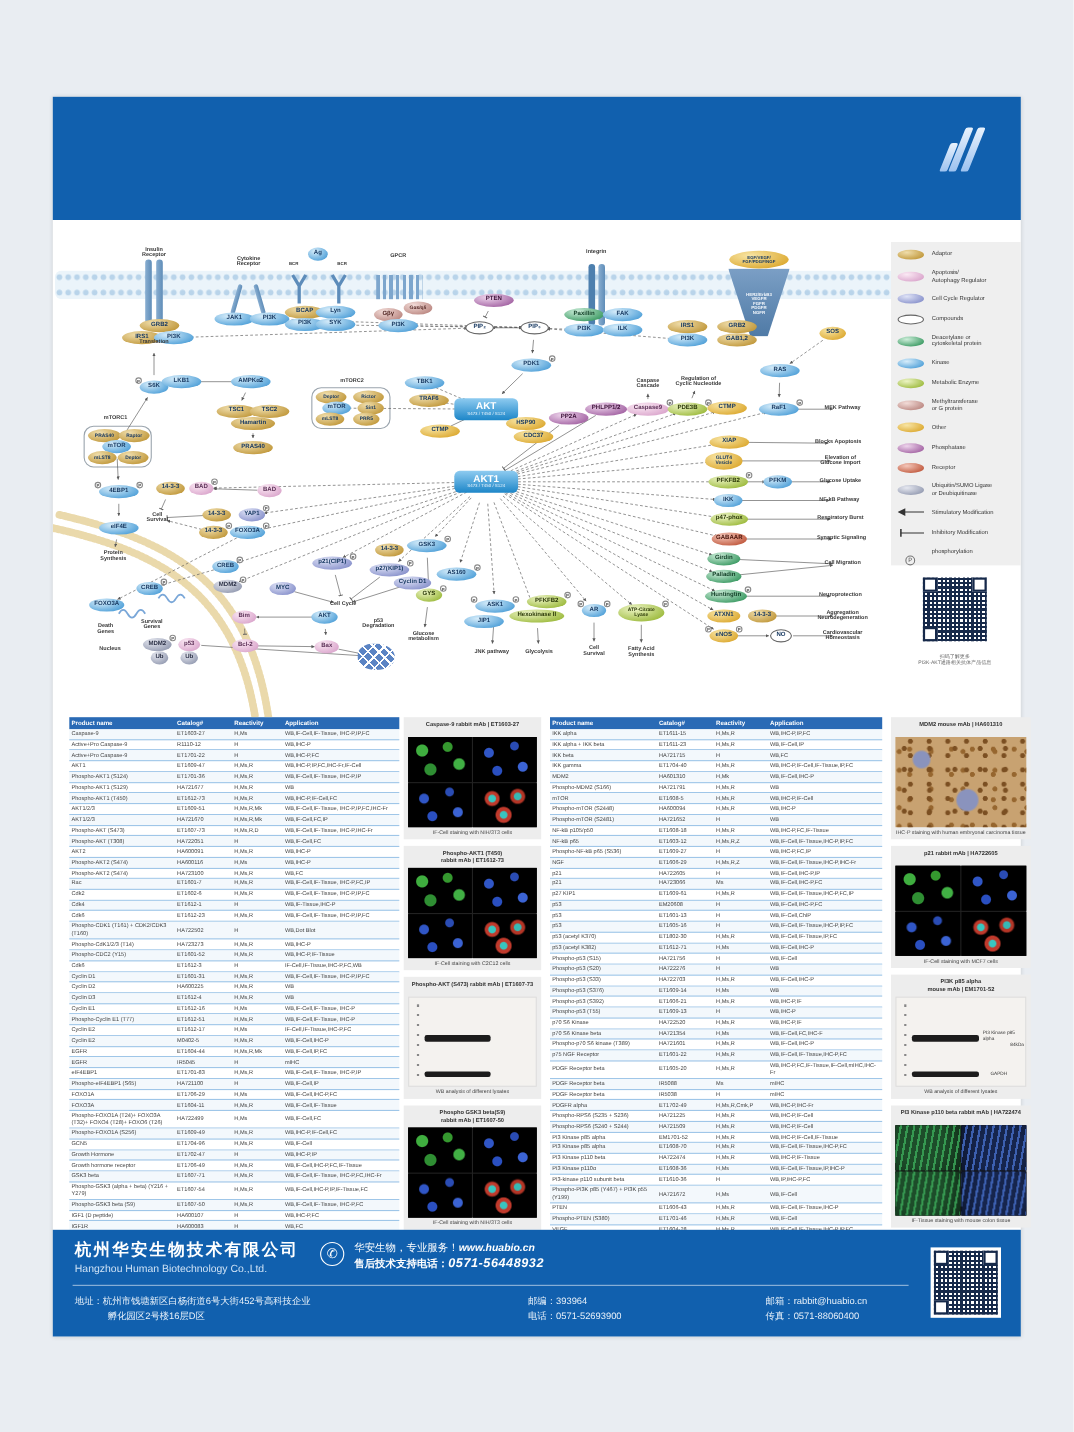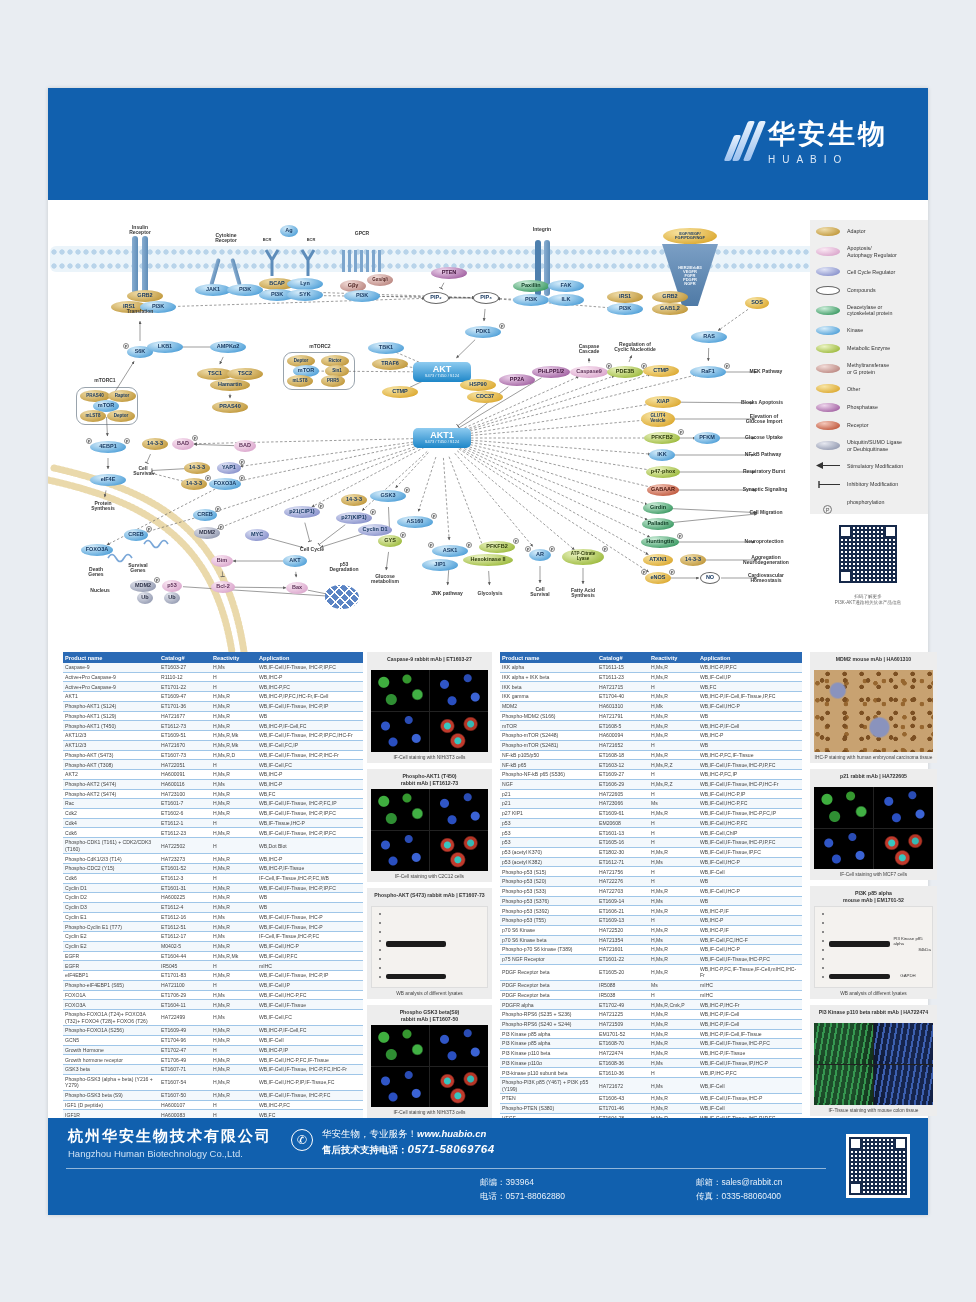--- a/index.html
+++ b/index.html
@@ -113,24 +113,20 @@
 <body>
 
 <div class="poster">
   <header>
     <div class="logo">
       <div class="logo-icon">
           <i></i>
           <i></i>
           <i></i>
         </div>
-      <div>
-        <div class="logo-cn">华安生物</div>
-        <div class="logo-en">HUABIO</div>
-      </div>
     </div>
   </header>
 
   <div id="diagram">
     <div class="membrane"></div>
 
     <div class="glyph rbar" style="left:84px;top:36px;width:6px;height:58px;"></div>
     <div class="glyph rbar" style="left:94px;top:36px;width:6px;height:58px;"></div>
     <div class="glyph rbar" style="left:165px;top:58px;width:4px;height:28px;transform:rotate(16deg);"></div>
     <div class="glyph rbar" style="left:186px;top:58px;width:4px;height:28px;transform:rotate(-16deg);"></div>
@@ -1173,29 +1169,33 @@
           <div class="ccap">IF-Tissue staining with mouse colon tissue</div>
         </div>
       </div>
   </div>
 
   <footer>
     <div class="f-cn">杭州华安生物技术有限公司</div>
     <div class="f-en">Hangzhou Human Biotechnology Co.,Ltd.</div>
     <div class="f-icon">✆</div>
     <div class="f-slogan"><span>华安生物，专业服务！</span><b>www.huabio.cn</b></div>
-    <div class="f-support"><span>售后技术支持电话：</span><b>0571-58069764</b></div>
+    <div class="f-support"><span>售后技术支持电话：</span><b>0571-56448932</b></div>
     <div class="f-div"></div>
+    <div class="f-addr f-sm">
+      <div>地址：杭州市钱塘新区白杨街道6号大街452号高科技企业</div>
+      <div style="padding-left:30px;">孵化园区2号楼16层D区</div>
+    </div>
     <div class="f-mid f-sm">
       <div>邮编：393964</div>
-      <div>电话：0571-88062880</div>
+      <div>电话：0571-52693900</div>
     </div>
     <div class="f-right f-sm">
-      <div>邮箱：sales@rabbit.cn</div>
-      <div>传真：0335-88060400</div>
+      <div>邮箱：rabbit@huabio.cn</div>
+      <div>传真：0571-88060400</div>
     </div>
   </footer>
   <div class="qr f-qr">
       <div class="qr-inner">
         <b></b>
         <b></b>
         <b></b>
       </div>
     </div>
 </div>

